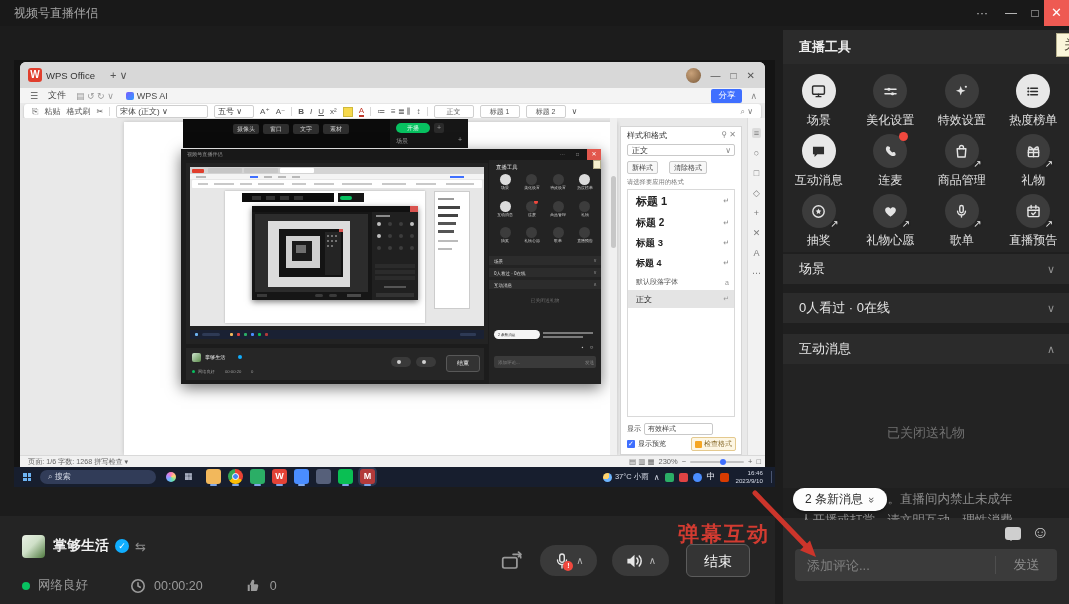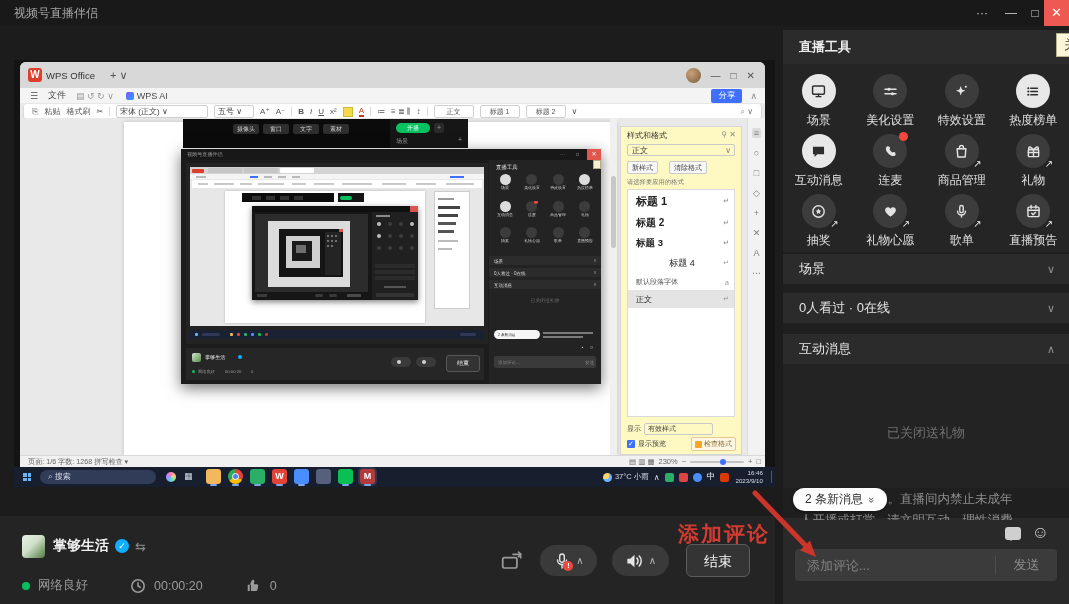--- a/index.html
+++ b/index.html
@@ -42,21 +42,21 @@
   
   .src-strip{position:absolute;left:163px;top:1px;width:285px;height:29px;background:#0b0b0b;}
   .src-btn{position:absolute;top:5px;width:26px;height:10px;background:#2e2e2e;border-radius:2px;color:#cfcfcf;font-size:6px;text-align:center;line-height:10px;overflow:hidden;}
   .src-right{position:absolute;right:0;top:0;width:78px;height:29px;background:#161616;}
   .src-go{position:absolute;left:6px;top:4px;width:34px;height:10px;background:#07c160;border-radius:5px;color:#eafff3;font-size:6px;text-align:center;line-height:10px;}
   .src-plus{position:absolute;left:44px;top:4px;width:10px;height:10px;background:#2a2a2a;border-radius:2px;color:#999;font-size:7px;text-align:center;line-height:10px;}
   .src-scene{position:absolute;left:6px;top:18px;color:#9a9a9a;font-size:6px;}
   .src-plus2{position:absolute;right:6px;top:17px;color:#9a9a9a;font-size:7px;}
 
   
-  .style-panel{position:absolute;left:600px;top:8px;width:122px;height:329px;background:#fef9c3;border:1px solid #d5d5d5;box-sizing:border-box;font-size:8px;color:#333;}
+  .style-panel{position:absolute;left:600px;top:8px;width:122px;height:329px;background:#ffffff;border:1px solid #d5d5d5;box-sizing:border-box;font-size:8px;color:#333;}
   .sp-head{position:absolute;left:6px;top:3px;font-size:8px;color:#333;}
   .sp-headr{position:absolute;right:5px;top:3px;font-size:8px;color:#888;}
   .sp-select{position:absolute;left:6px;top:17px;width:108px;height:12px;border:1px solid #c9c9c9;border-radius:2px;line-height:12px;padding-left:4px;box-sizing:border-box;color:#333;}
   .sp-select .v{position:absolute;right:3px;color:#888;}
   .sp-btn{position:absolute;top:34px;height:11px;line-height:11px;border:1px solid #c9c9c9;border-radius:2px;padding:0 4px;font-size:7px;color:#444;background:#f7f7f7;}
   .sp-hint{position:absolute;left:6px;top:50px;font-size:7px;color:#777;transform:scale(.9);transform-origin:left;}
   .sp-list{position:absolute;left:6px;top:62px;width:108px;height:228px;border:1px solid #d9d9d9;box-sizing:border-box;background:#fff;overflow:hidden;}
   .sp-item{position:relative;padding:4px 6px 3px 8px;color:#222;white-space:nowrap;}
   .sp-item .pm{position:absolute;right:5px;top:50%;transform:translateY(-50%);color:#999;font-size:7px;}
   .sp-item.sel{background:#e4e4e4;}
@@ -544,21 +544,21 @@
           <div class="sp-head">样式和格式</div>
           <div class="sp-headr">⚲ ✕</div>
           <div class="sp-select"><span>正文</span><span class="v">∨</span></div>
           <div class="sp-btn" style="left:6px;">新样式</div>
           <div class="sp-btn" style="left:48px;">清除格式</div>
           <div class="sp-hint">请选择要应用的格式</div>
           <div class="sp-list">
             <div class="sp-item" style="font-size:11px;font-weight:bold;"><span>标题 1</span><span class="pm">↵</span></div>
             <div class="sp-item" style="font-size:10px;font-weight:bold;"><span>标题 2</span><span class="pm">↵</span></div>
             <div class="sp-item" style="font-size:9.5px;font-weight:bold;"><span>标题 3</span><span class="pm">↵</span></div>
-            <div class="sp-item" style="font-size:9px;font-weight:normal;text-align:center;"><span>标题 4</span><span class="pm">↵</span></div>
+            <div class="sp-item" style="font-size:9px;font-weight:bold;"><span>标题 4</span><span class="pm">↵</span></div>
             <div class="sp-item" style="font-size:7px;color:#555;"><span>默认段落字体</span><span class="pm">a</span></div>
             <div class="sp-item sel" style="font-size:8px;"><span>正文</span><span class="pm">↵</span></div>
           </div>
           <div class="sp-show">
               <span>显示</span>
               <span class="bx"><span>有效样式</span></span>
             </div>
           <div class="sp-check">
               <span class="cb">✓</span>
               <span>显示预览</span>
@@ -845,19 +845,19 @@
       <span class="cp-chat"></span>
       <span class="cp-smile">☺</span>
       <div class="cp-inputrow">
         <input class="cp-input" placeholder="添加评论..." style="">
         <span class="cp-div"></span>
         <span class="cp-send">发送</span>
       </div>
     </div>
   </div>
 
-  <div class="anno-text">添加评论</div>
+  <div class="anno-text">弹幕互动</div>
   <svg class="anno-arrow" width="110" height="90" viewBox="0 0 110 90">
     <line x1="35" y1="15" x2="86" y2="68" stroke="#cc352b" stroke-width="5" stroke-linecap="round"></line>
     <polygon points="96,79 80,72.2 90,62.6" fill="#cc352b"></polygon>
   </svg>
 
 </div>
 
 </body></html>

